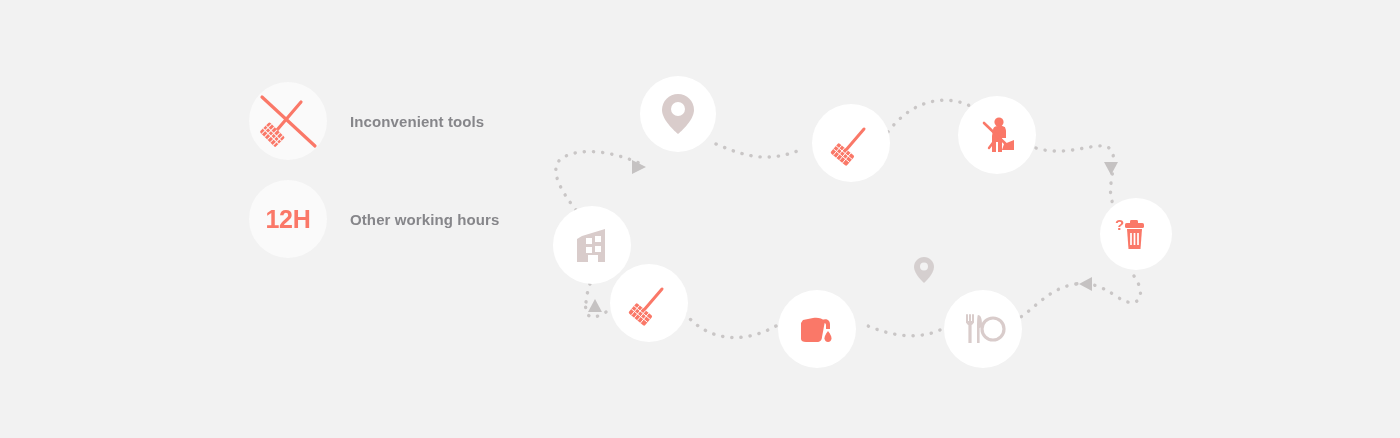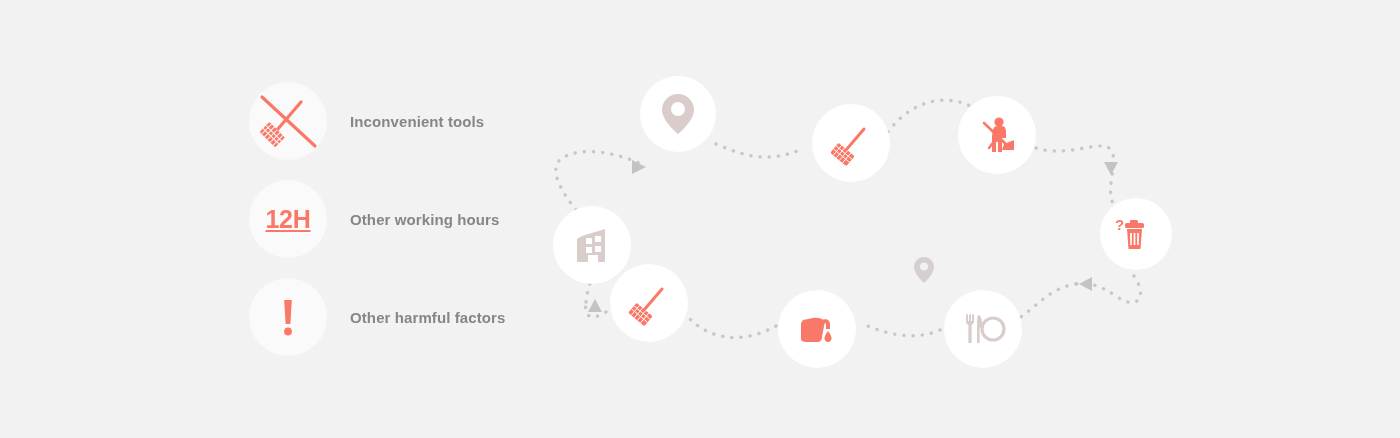--- a/index.html
+++ b/index.html
@@ -47,21 +47,20 @@
     justify-content: center;
     position: relative;
   }
   .problem-badge svg { display: block; overflow: visible; }
   .badge-text {
     font-size: 25px;
     font-weight: bold;
     color: #FA7868;
     letter-spacing: -0.3px;
     line-height: 1;
-    text-decoration: underline;
   }
   .problem-label {
     margin-left: 23px;
     font-size: 15px;
     font-weight: bold;
     color: #86868A;
     letter-spacing: 0.1px;
     white-space: nowrap;
   }
 
@@ -126,29 +125,20 @@
       <div class="problem-label">Inconvenient tools</div>
     </div>
 
     <div class="problem-item">
       <div class="problem-badge">
         <span class="badge-text">12H</span>
       </div>
       <div class="problem-label">Other working hours</div>
     </div>
 
-    <div class="problem-item">
-      <div class="problem-badge">
-        <svg width="78" height="78" viewBox="0 0 78 78">
-          <path d="M35.2 22 h7.6 l-1.4 24 h-4.8 z" fill="#FA7868"></path>
-          <circle cx="39" cy="53.5" r="3.9" fill="#FA7868"></circle>
-        </svg>
-      </div>
-      <div class="problem-label">Other harmful factors</div>
-    </div>
 
   </div>
 
   <div class="map-area">
 
     <svg class="map-svg" viewBox="0 0 700 360">
       <g fill="none" stroke="#C9C6C6" stroke-width="3.4" stroke-linecap="round" stroke-dasharray="0.2 9">
 
         <path d="M56,170 C40,150 28,128 42,118 C62,106 96,112 126,126"></path>
 

